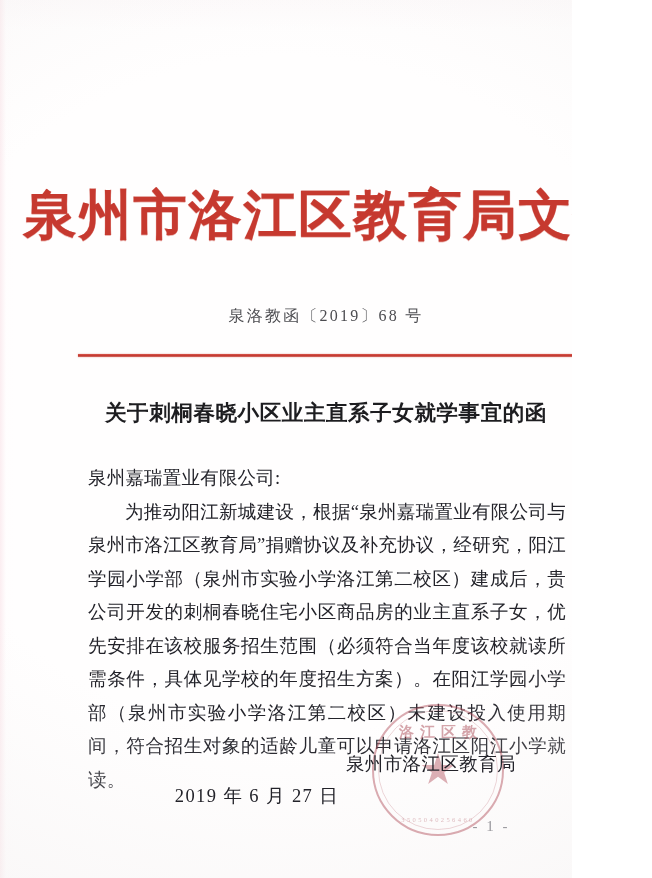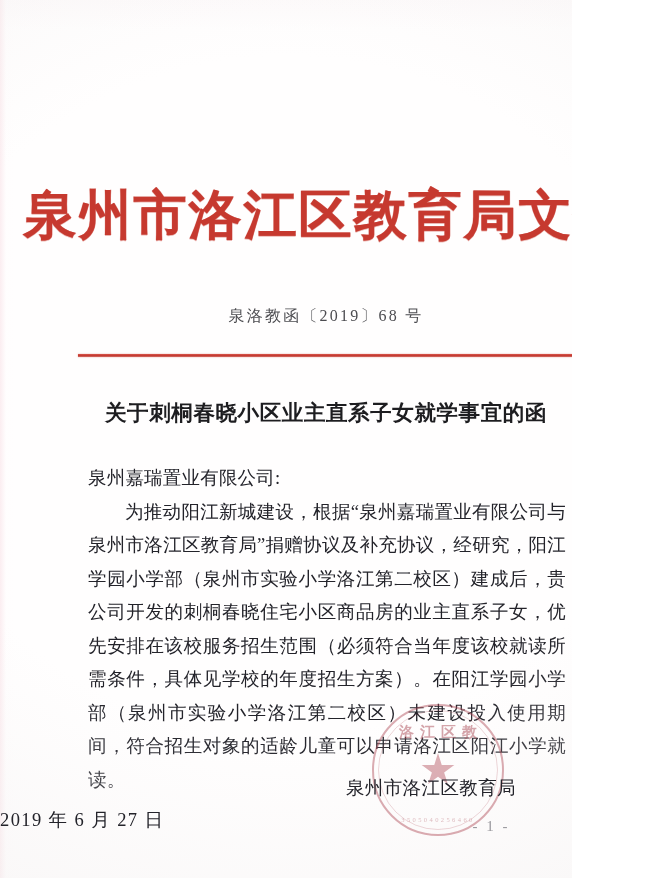--- a/index.html
+++ b/index.html
@@ -122,39 +122,39 @@
   .para {
     margin: 0;
     text-indent: 2em;
     text-align: justify;
     text-justify: inter-character;
   }
 
   
   .signature {
     position: absolute;
-    top: 772px;
+    top: 748px;
     left: 0;
     width: 652px;
     font-size: 18.5px;
     line-height: 32px;
     color: #23232a;
     letter-spacing: 0.4px;
     z-index: 3;
   }
   .signature-org {
     margin: 0;
     padding-right: 136px;
     text-align: right;
     white-space: nowrap;
   }
   .signature-date {
     margin: 0;
     padding-right: 138px;
-    text-align: left;
+    text-align: center;
     letter-spacing: 1.4px;
     white-space: nowrap;
   }
 
   
   .seal {
     position: absolute;
     top: 704px;
     left: 372px;
     width: 128px;

